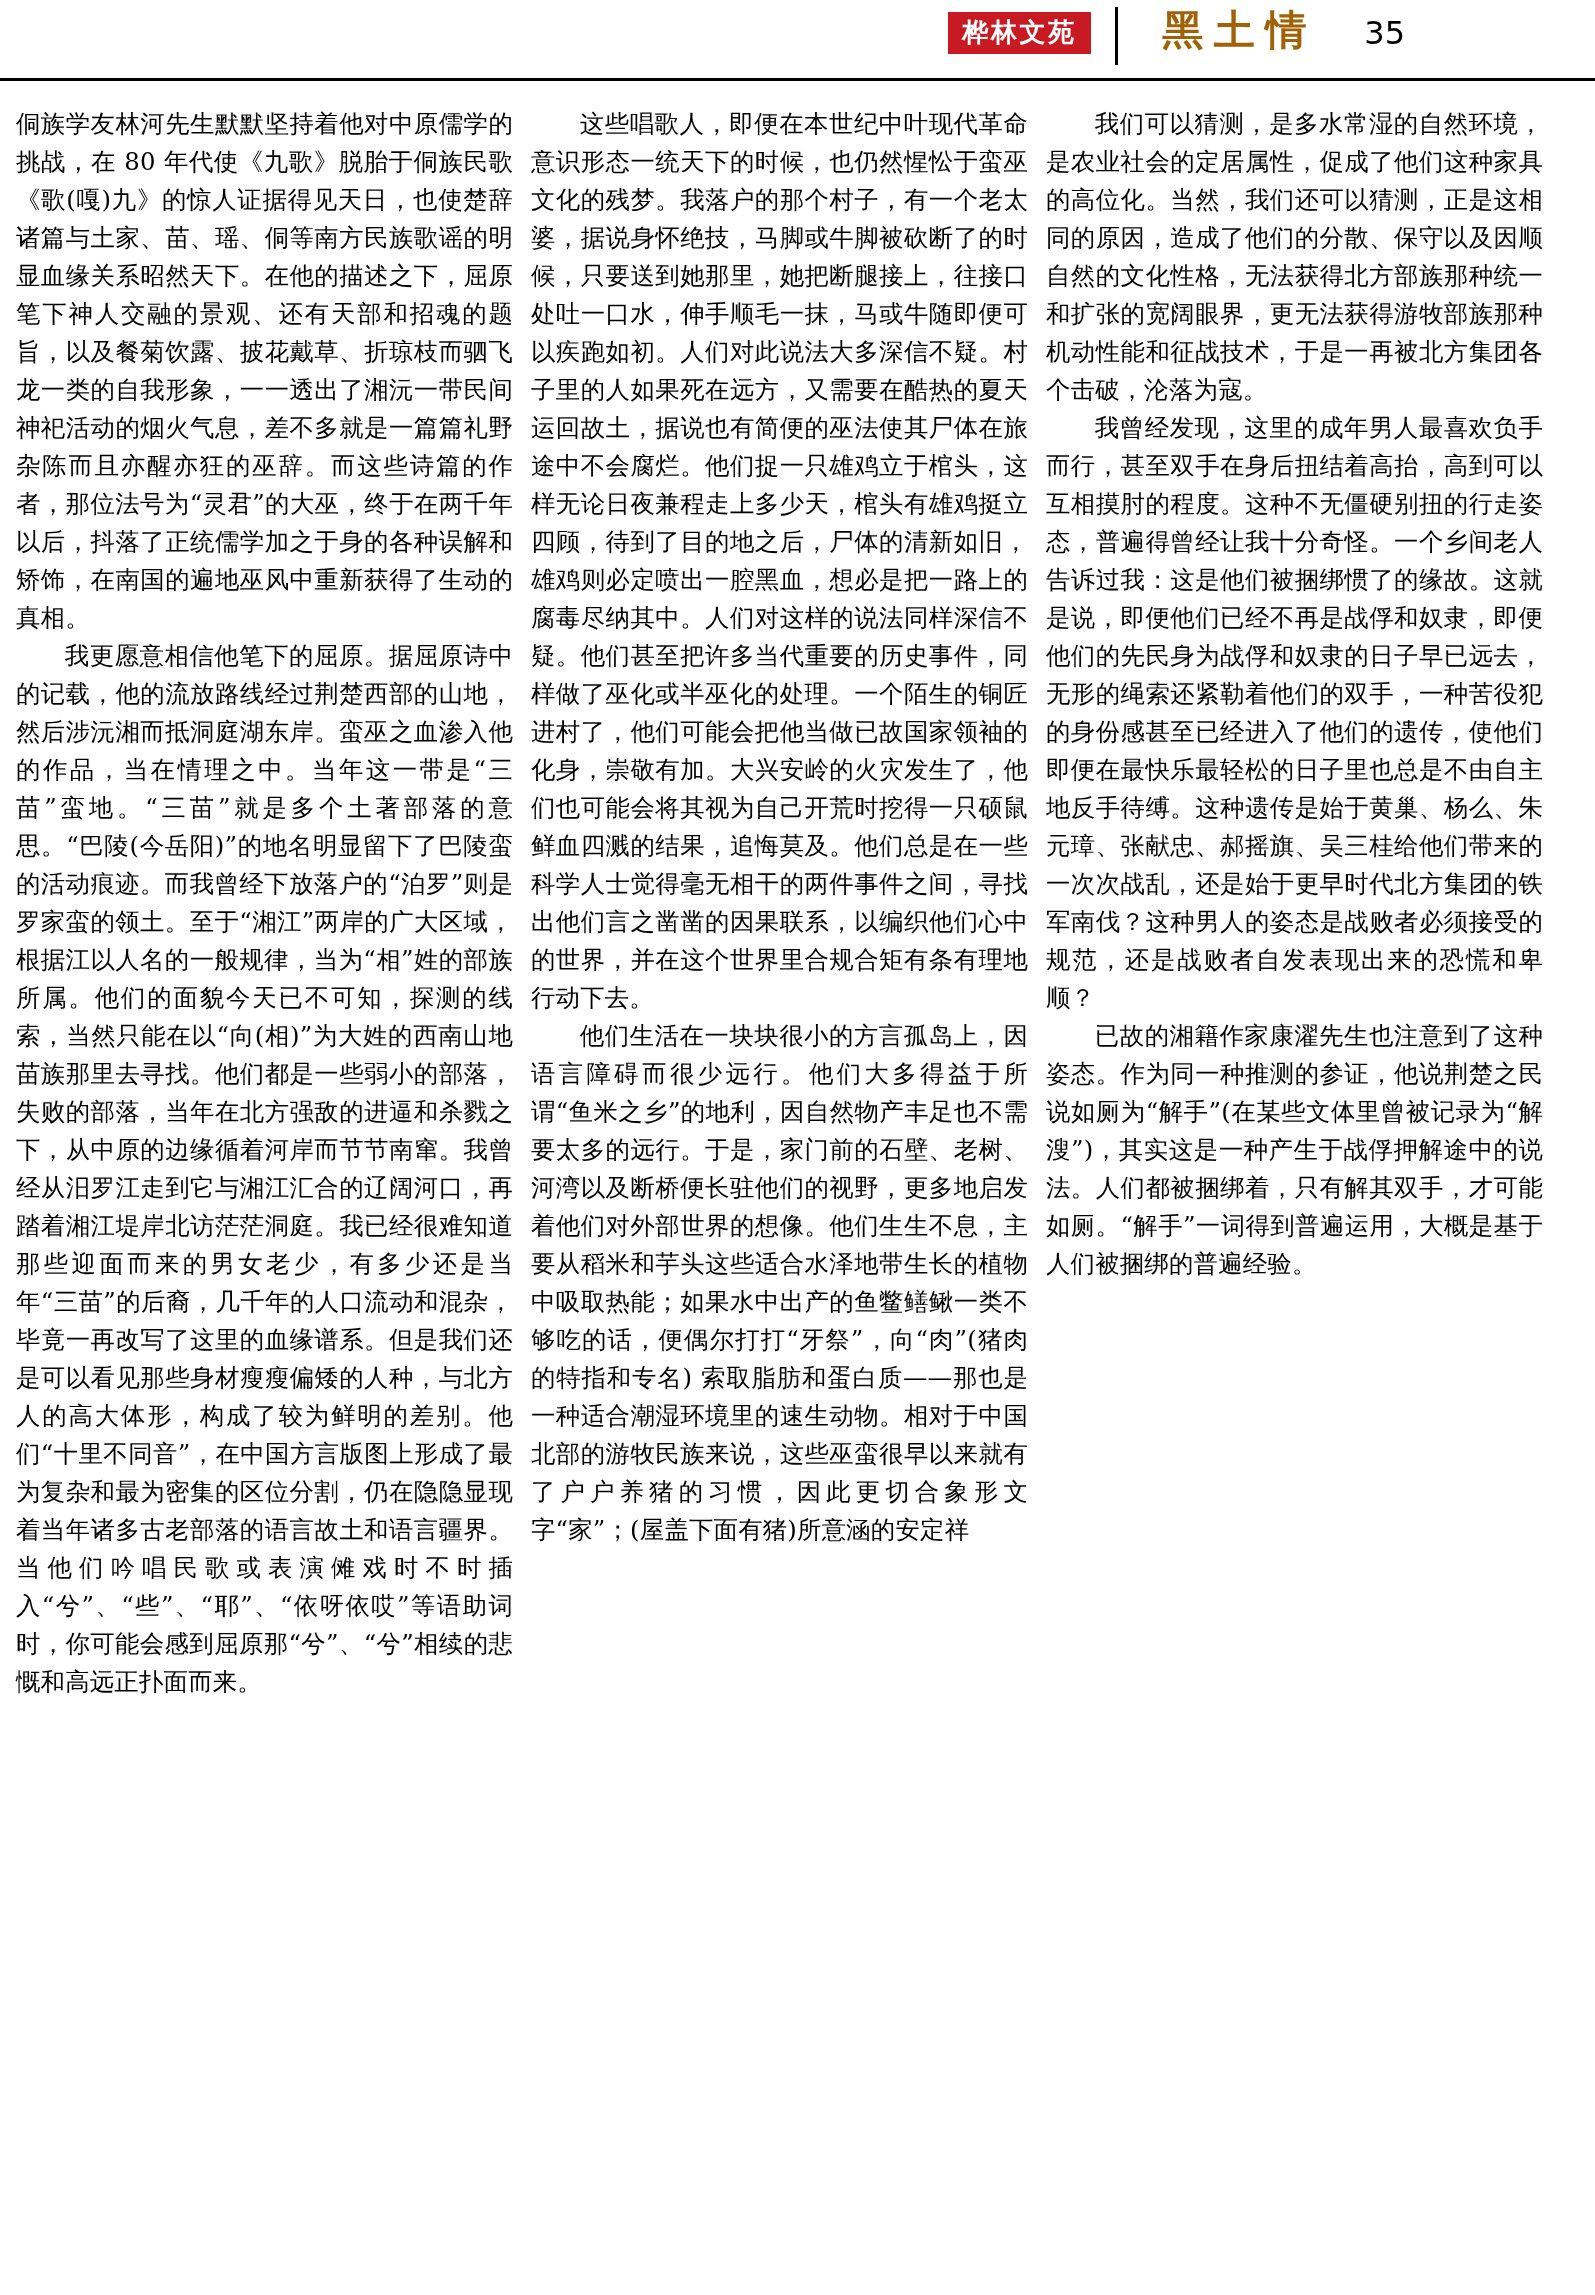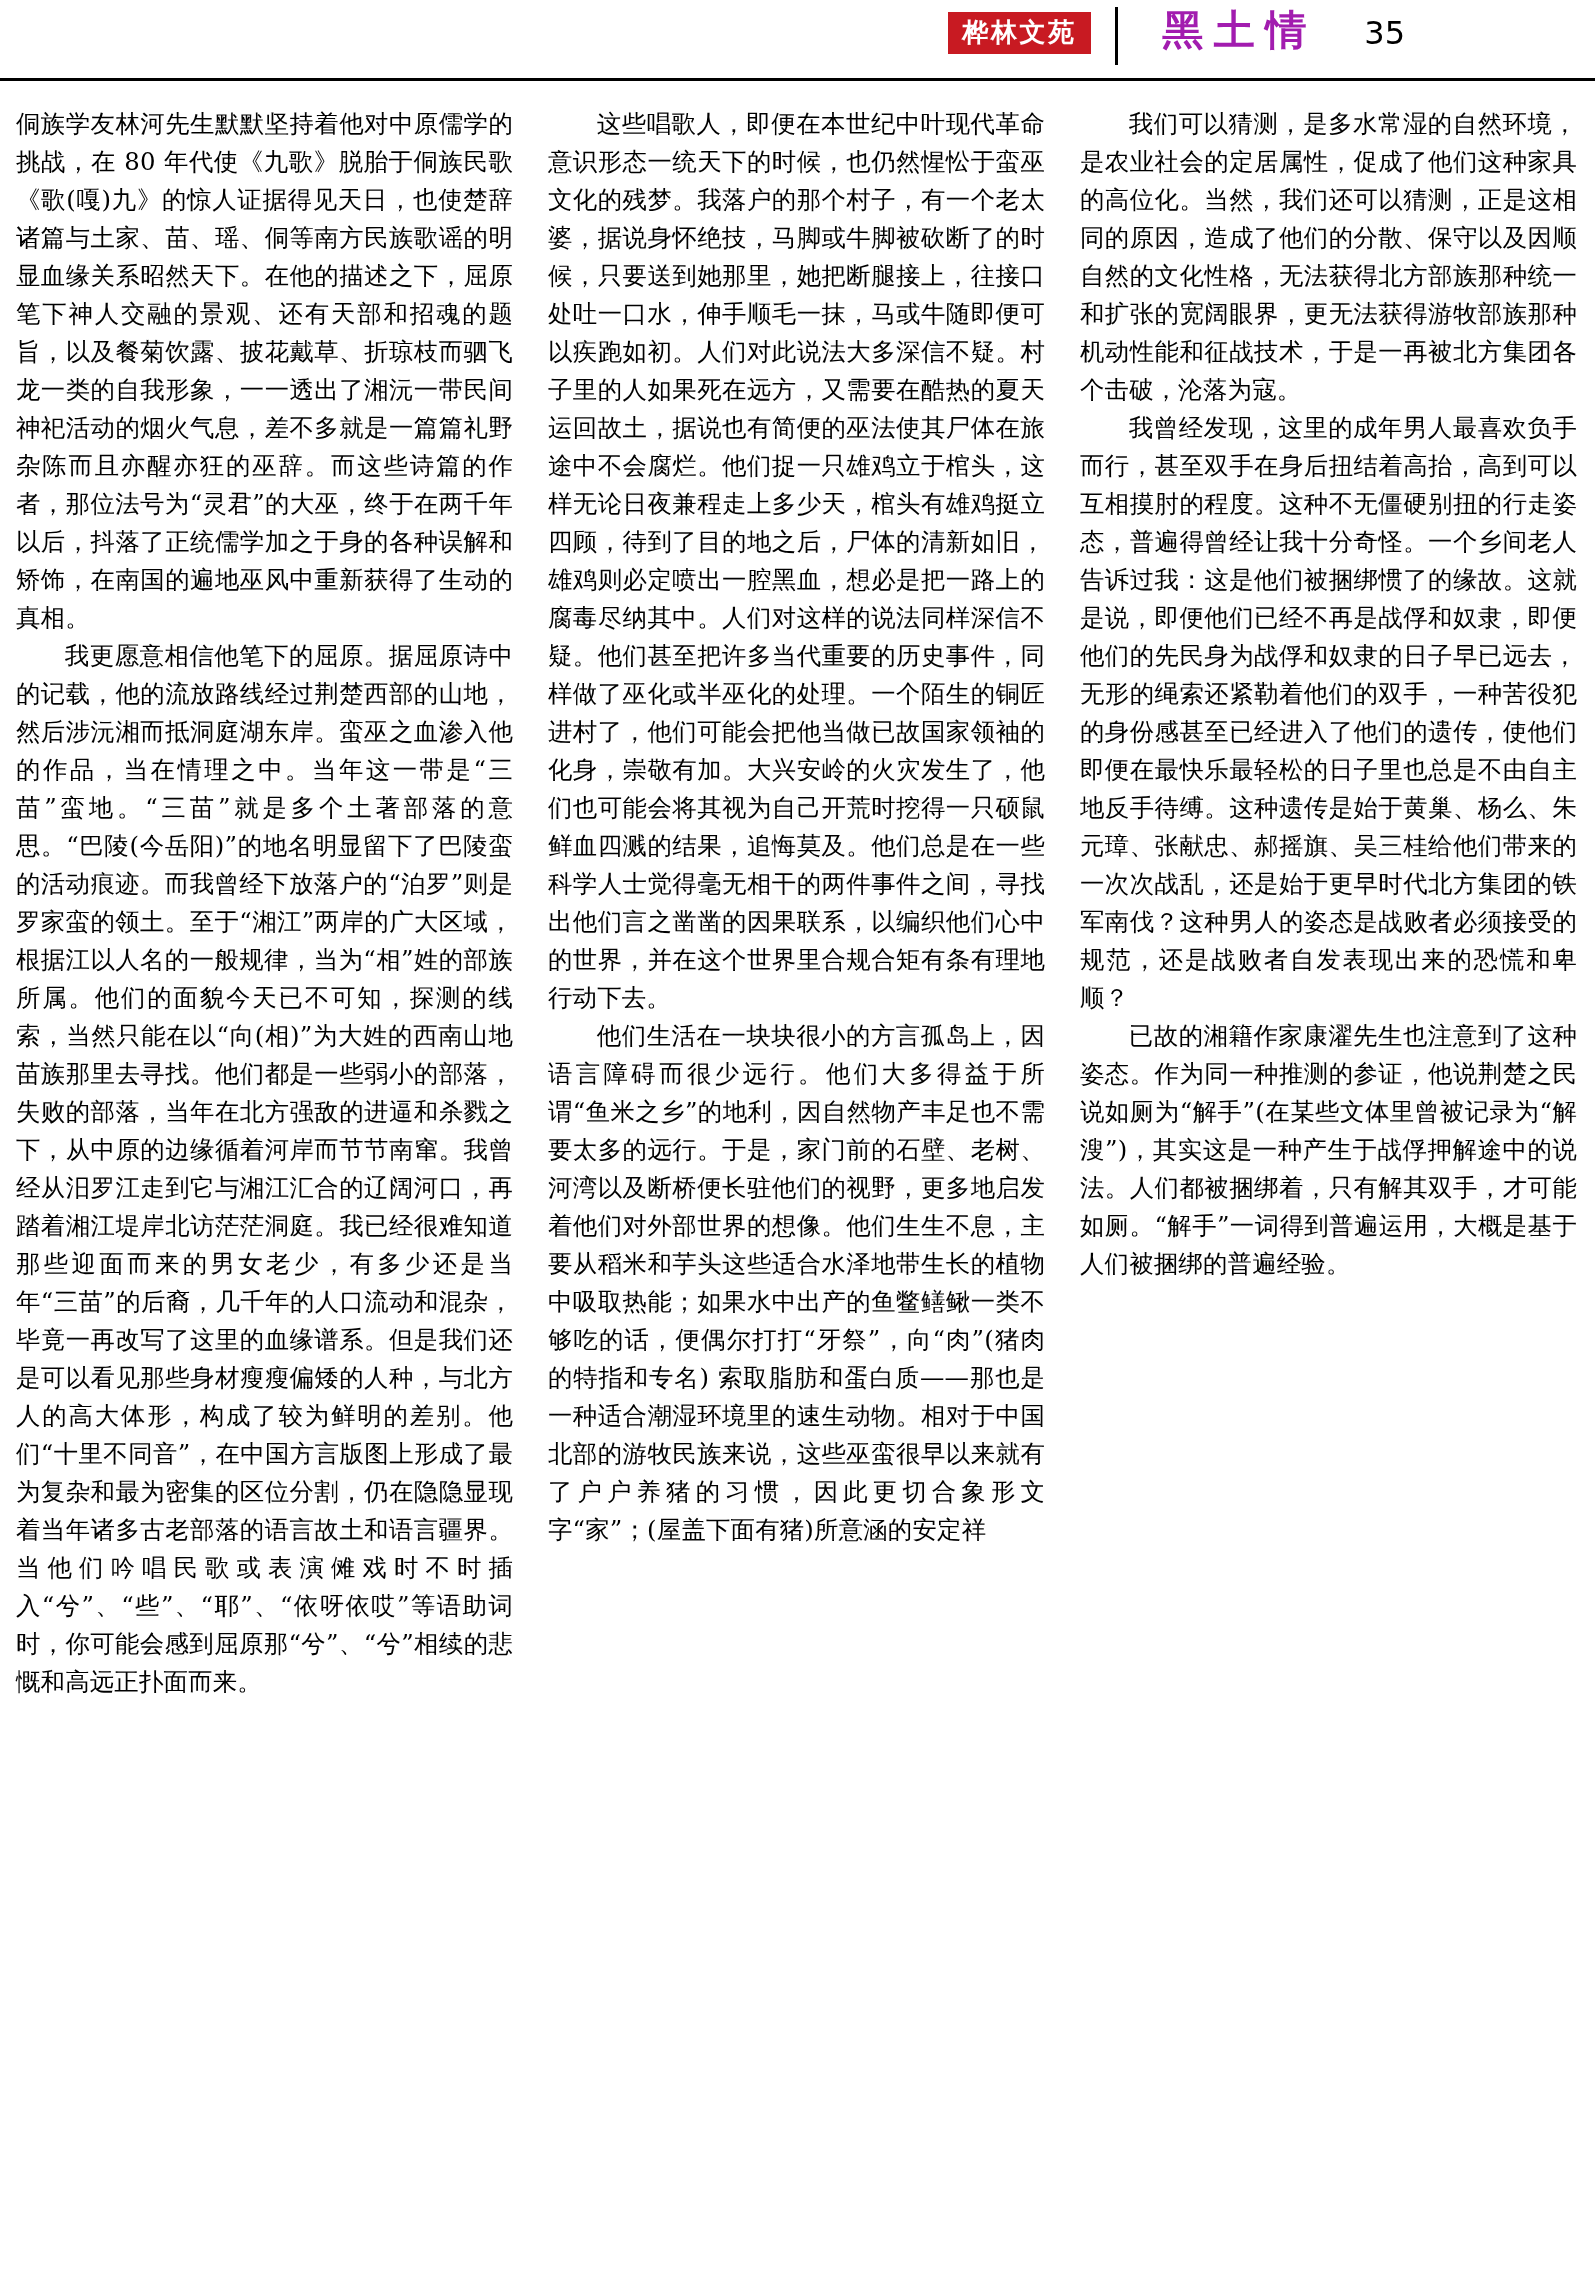--- a/index.html
+++ b/index.html
@@ -54,39 +54,39 @@
   }
   .header-brand {
     position: absolute;
     right: 113px;
     top: 1.8px;
     font-family: "DejaVu Serif", serif;
     font-size: 41px;
     font-weight: bold;
     letter-spacing: 10.6px;
     line-height: 1.4;
-    color: #a21caf;
+    color: #a16207;
   }
   .header-pagenum {
     position: absolute;
     right: 25px;
     top: 14px;
     font-family: "DejaVu Sans", sans-serif;
     font-size: 32px;
     color: #000;
   }
 
   
   .columns {
     position: absolute;
     top: 105px;
     left: 16px;
     width: 1563px;
     display: flex;
-    gap: 35px;
+    gap: 18px;
   }
   .col {
     width: 497px;
     flex: 0 0 497px;
   }
   .col p {
     margin: 0;
     font-size: 24.4px;
     line-height: 38px;
     text-align: justify;

